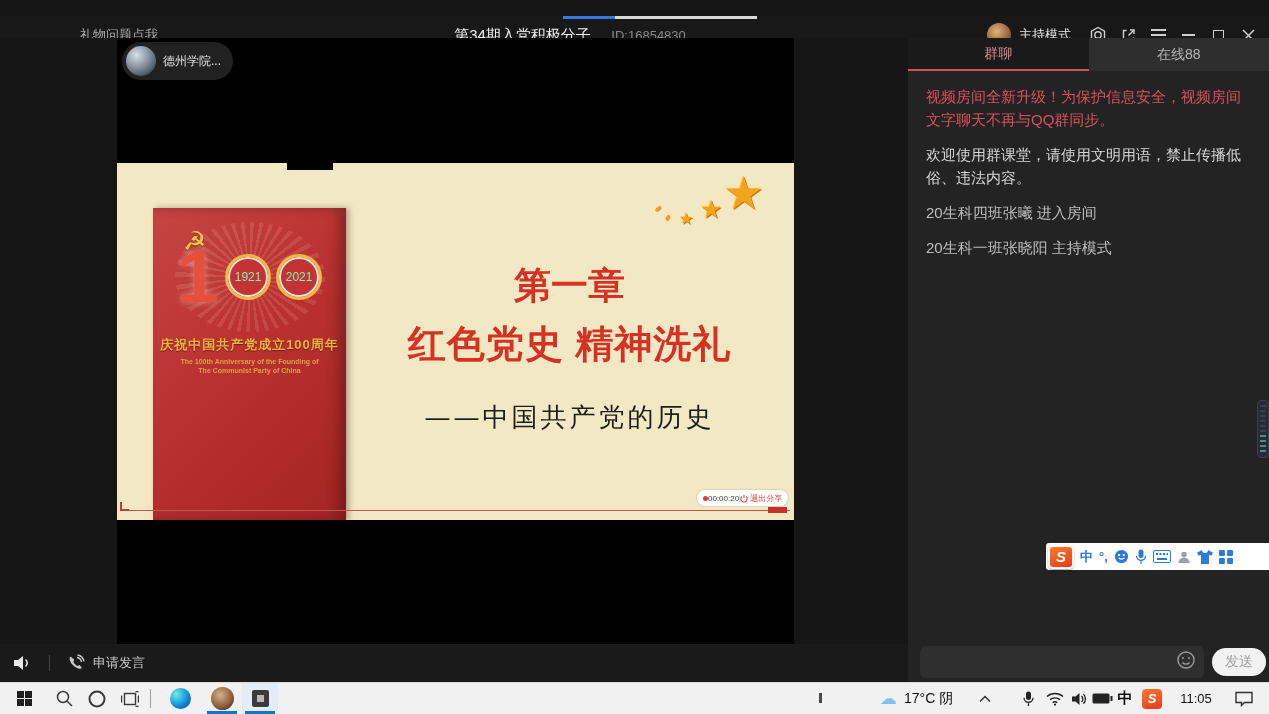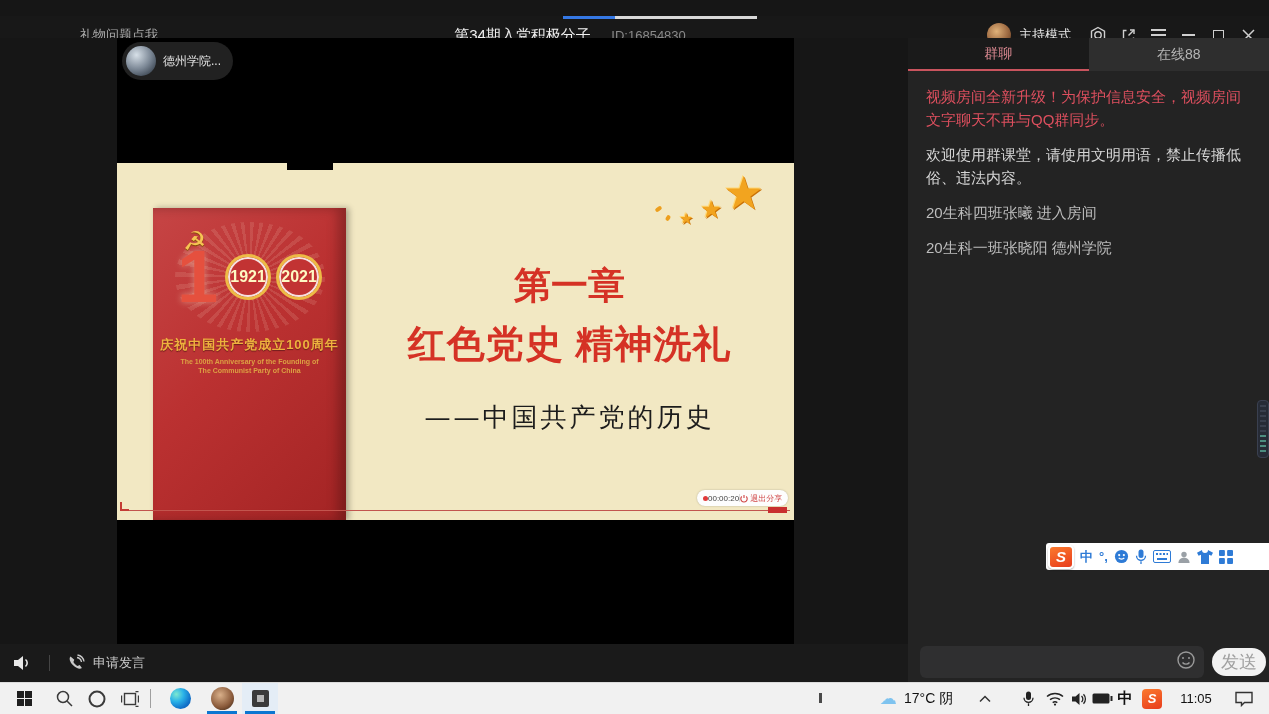--- a/index.html
+++ b/index.html
@@ -40,21 +40,21 @@
           background:linear-gradient(135deg,#c64545 0%,#bb3131 45%,#a32424 100%);
           box-shadow:inset -8px 0 12px rgba(0,0,0,.25), 3px 0 6px rgba(0,0,0,.30); }
   #logo100 { position:relative; margin-top:26px; display:flex; justify-content:center; align-items:center; height:86px; }
   #logo100 .rays { position:absolute; left:50%; top:50%; width:150px; height:110px; transform:translate(-50%,-50%); border-radius:50%;
           background:repeating-conic-gradient(rgba(255,235,210,.12) 0deg 4deg, transparent 4deg 10deg); }
   #logo100 .one { position:relative; font-size:74px; font-weight:bold; color:#e5503e; line-height:80px;
           text-shadow:0 0 7px rgba(255,235,200,.45); margin-right:2px; }
   #logo100 .emblem { position:absolute; left:30px; top:-8px; font-size:26px; color:#f6c453; text-shadow:0 1px 1px #7e4b00; z-index:3; }
   .ring { position:relative; width:46px; height:46px; border-radius:50%; background:#c23333; border:3px solid #edba45;
           box-shadow:inset 0 0 0 2px rgba(255,255,255,.85); display:flex; align-items:center; justify-content:center; margin-left:5px; }
-  .ring span { color:#fef9c3; font-size:16px; font-weight:bold; }
+  .ring span { color:#86efac; font-size:12px; font-weight:normal; }
   #cap-cn { margin-top:16px; text-align:center; color:#eeb23e; font-size:13px; font-weight:bold; letter-spacing:1px; text-shadow:0 1px 1px #6e1c1c; }
   .cap-en { text-align:center; color:#dca043; font-size:7px; font-weight:bold; line-height:9px; margin-top:3px; }
   .cap-en + .cap-en { margin-top:0; }
 
   .star { position:absolute; color:#f2a41f; text-shadow:1px 1px 0 #c97207, -1px -1px 0 #ffd978; }
   #star-lg { left:606px; top:3px; font-size:46px; }
   #star-md { left:583px; top:32px; font-size:25px; }
   #star-sm { left:562px; top:46px; font-size:16px; }
   .confetti { position:absolute; width:7px; height:4px; background:#edaξ不; background:#ed9f1e; border-radius:2px; }
   #conf-1 { left:538px; top:44px; transform:rotate(-35deg); }
@@ -109,21 +109,21 @@
   #ime-logo { width:26px; height:24px; background:linear-gradient(160deg,#fb7a2e,#e83c1c); border:2px solid #fff; border-radius:5px;
               color:#fff; font-weight:bold; font-size:15px; font-style:italic; display:flex; align-items:center; justify-content:center;
               box-shadow:0 1px 2px rgba(0,0,0,.35); cursor:pointer; }
   .ime-ico { color:#2e7bd6; font-weight:bold; font-size:13px; display:flex; align-items:center; justify-content:center; cursor:pointer; }
 
   
   #chat-input-row { position:absolute; left:0; top:604px; width:361px; height:40px; display:flex; align-items:center; }
   #chat-input { position:relative; margin-left:12px; width:284px; height:32px; background:#2f2f30; border-radius:6px;
                 display:flex; align-items:center; justify-content:flex-end; padding-right:8px; cursor:text; }
   #send-btn { margin-left:8px; width:54px; height:28px; background:#f2f2f2; border-radius:14px; border:none;
-              color:#a0a0a0; font-size:18px; cursor:pointer; display:flex; align-items:center; justify-content:center;font-family:Liberation Mono, monospace; }
+              color:#a0a0a0; font-size:14px; cursor:pointer; display:flex; align-items:center; justify-content:center;font-family:Liberation Mono, monospace; }
 
   
   #taskbar { position:absolute; left:0; top:682px; width:1269px; height:32px; background:#f1f1f1; border-top:1px solid #dcdcdc; }
   .tb-btn { position:absolute; top:0; height:31px; display:flex; align-items:center; justify-content:center; cursor:pointer; }
   #start-btn { left:0; width:48px; }
   #win-logo { display:grid; grid-template-columns:7px 7px; grid-template-rows:7px 7px; gap:1px; }
   #win-logo div { background:#1f1f1f; }
   #tb-search { left:48px; width:32px; }
   #tb-cortana { left:82px; width:30px; }
   #tb-taskview { left:114px; width:32px; }
@@ -297,21 +297,21 @@
         <span>在线88</span>
       </div>
   </div>
 
   <div id="chat-messages">
     <div class="msg red">视频房间全新升级！为保护信息安全，视频房间文字聊天不再与QQ群同步。</div>
     <div class="msg light">欢迎使用群课堂，请使用文明用语，禁止传播低俗、违法内容。</div>
     <div class="msg gray">20生科四班张曦 进入房间</div>
     <div class="msg">
     </div>
-    <div class="msg gray">20生科一班张晓阳 德州学院</div>
+    <div class="msg gray">20生科一班张晓阳 主持模式</div>
   </div>
 
   <div id="scroll-widget">
     <div class="sw-top"></div>
     <div class="sw-bot"></div>
   </div>
 
   <div id="ime-bar">
     <div id="ime-logo">S</div>
     <div class="ime-ico">中</div>

